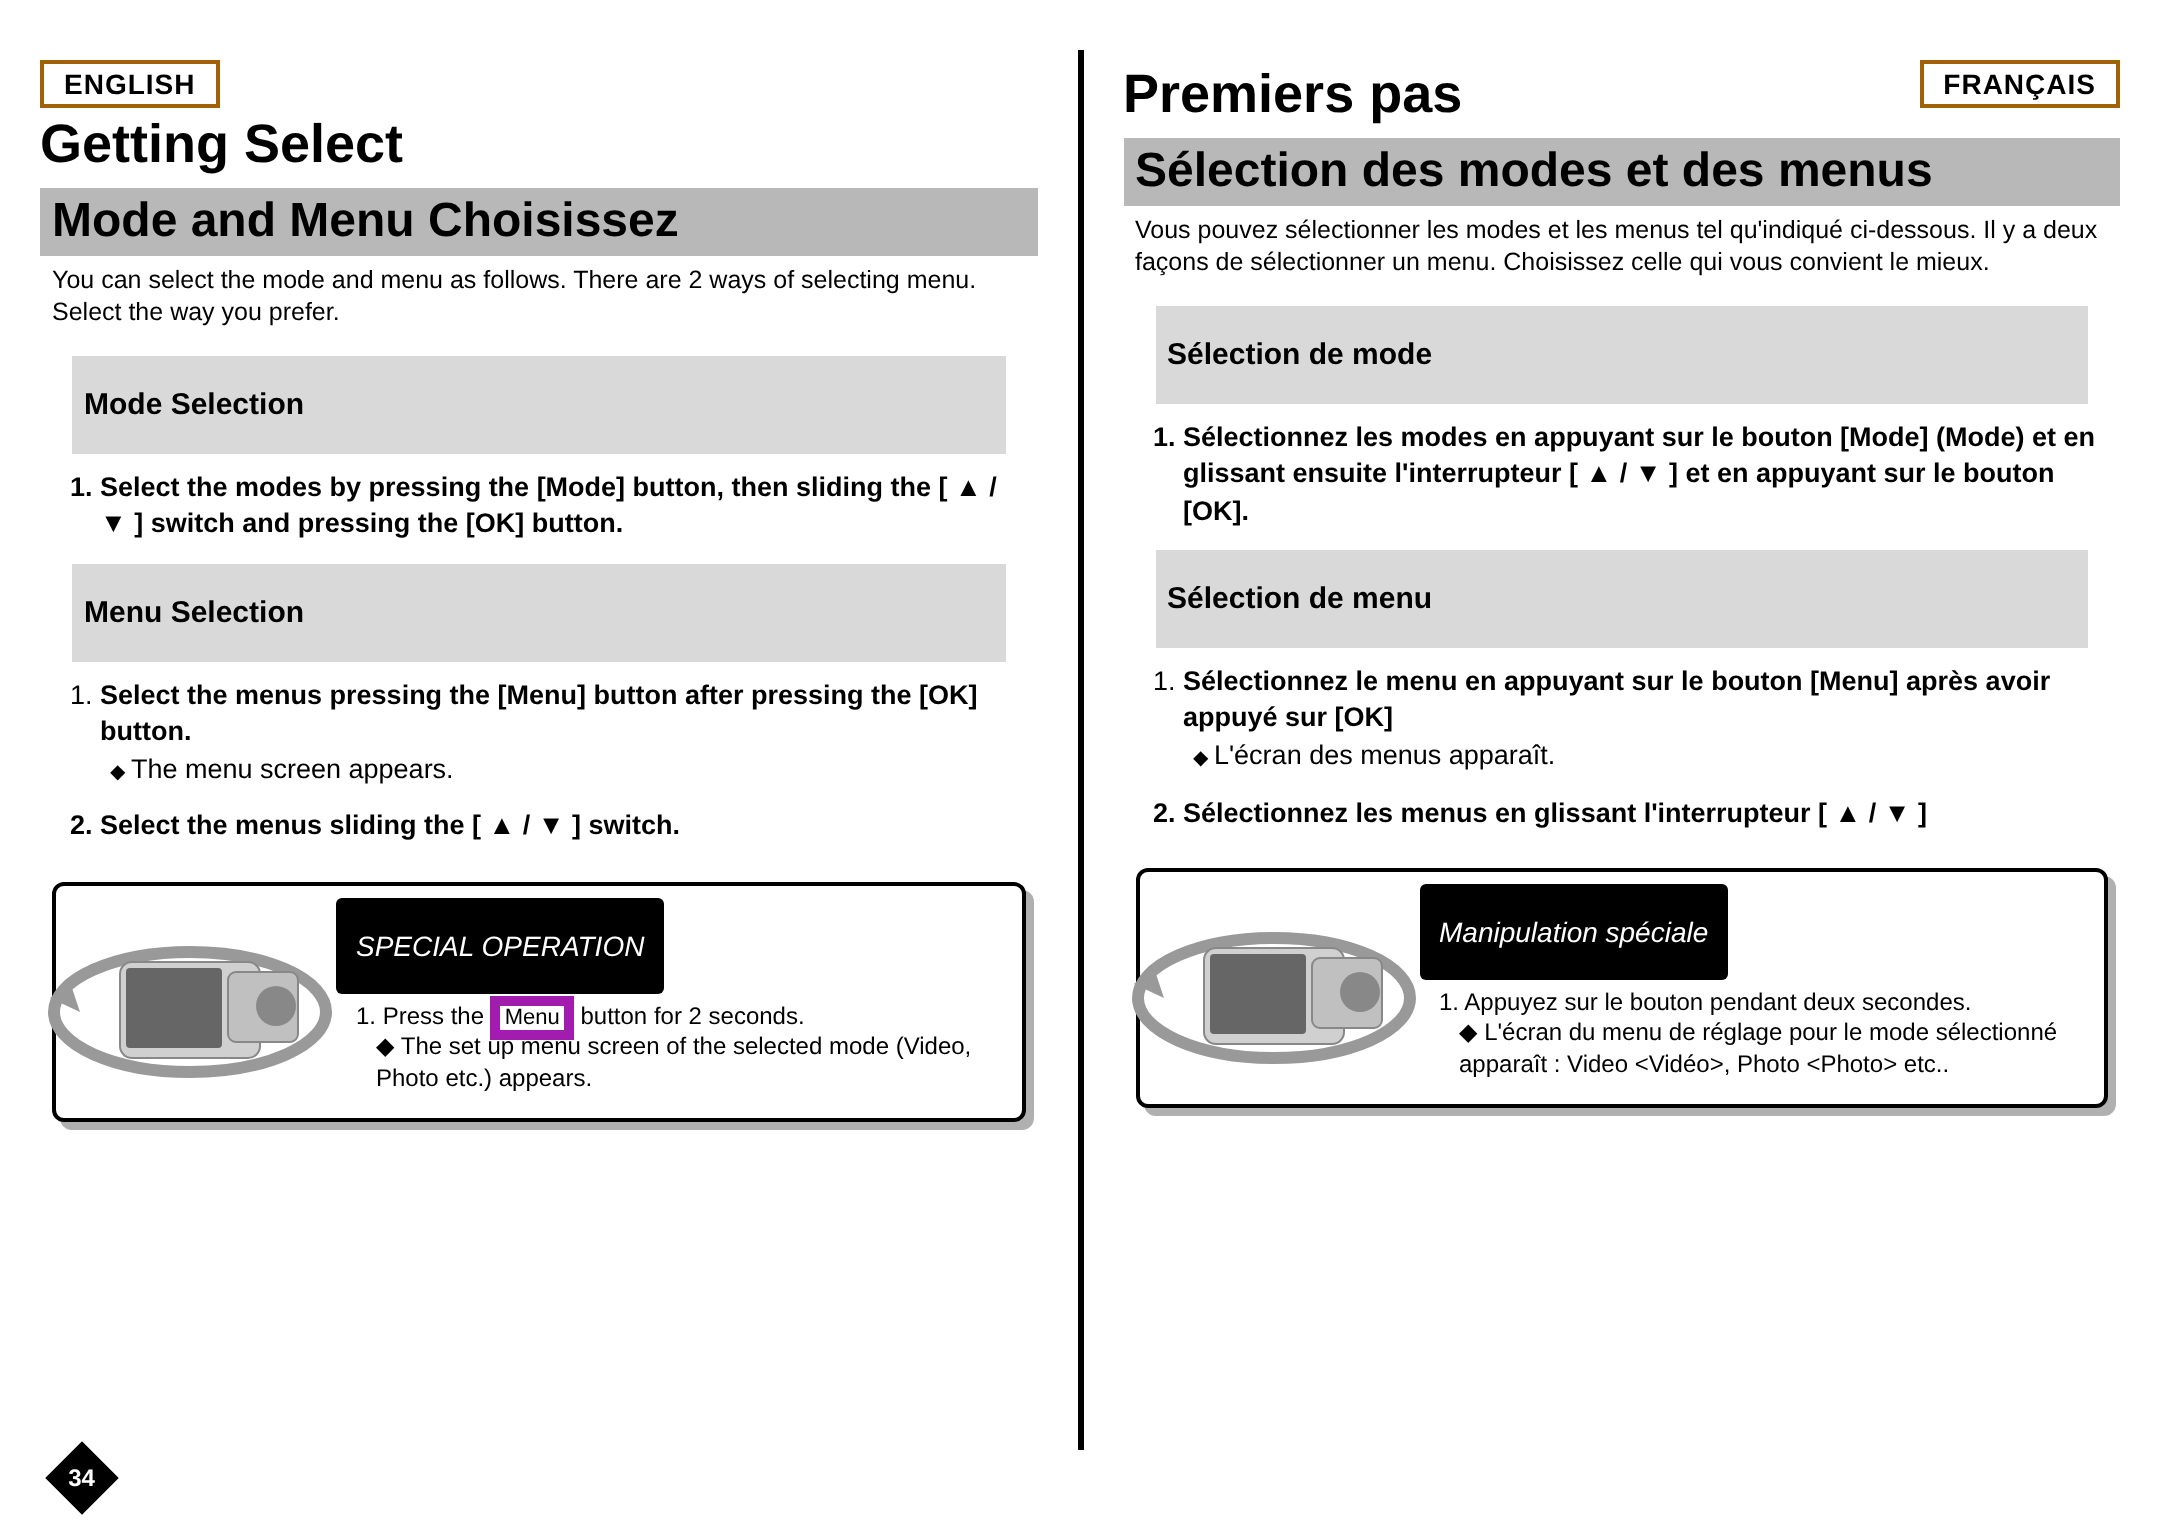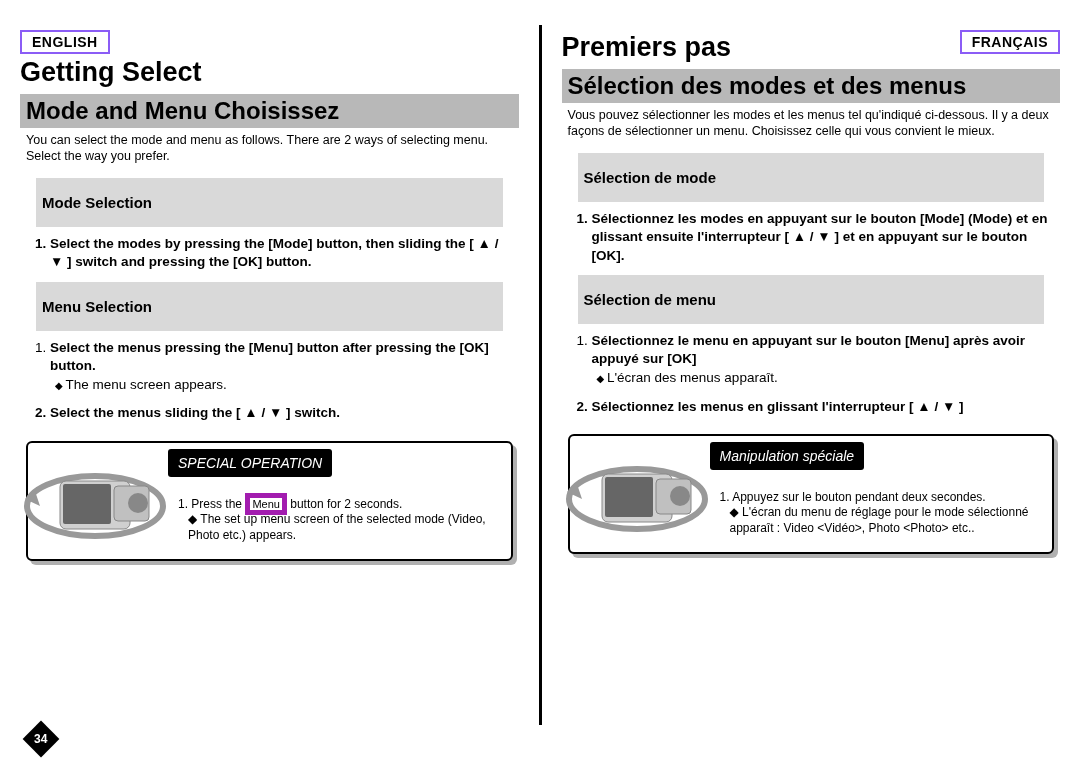--- a/index.html
+++ b/index.html
@@ -21,21 +21,21 @@
     position: relative;
   }
   .divider {
     width: 3px;
     background: #000;
     height: 700px;
     margin-top: -5px;
   }
   .lang-tab {
     display: inline-block;
-    border: 2px solid #8b5cf6;
+    border: 2px solid #a16207;
     padding: 2px 10px;
     font-weight: bold;
     font-size: 14px;
     letter-spacing: 0.5px;
   }
   .lang-right { float: right; }
   .h1 {
     font-size: 27px;
     font-weight: bold;
     margin: 3px 0 6px 0;
@@ -94,23 +94,23 @@
     padding-left: 140px;
     padding-top: 6px;
     box-sizing: border-box;
   }
   .special-title {
     display: inline-block;
     background: #000;
     color: #fff;
     font-style: italic;
     font-size: 14px;
-    padding: 6px 10px;
+    padding: 16px 10px;
     border-radius: 3px;
-    margin-bottom: 20px;
+    margin-bottom: 4px;
   }
   .special-body {
     font-size: 12px;
     line-height: 1.3;
     padding-left: 10px;
   }
   .special-body .inner-bullet {
     padding-left: 10px;
     text-indent: -0px;
   }

